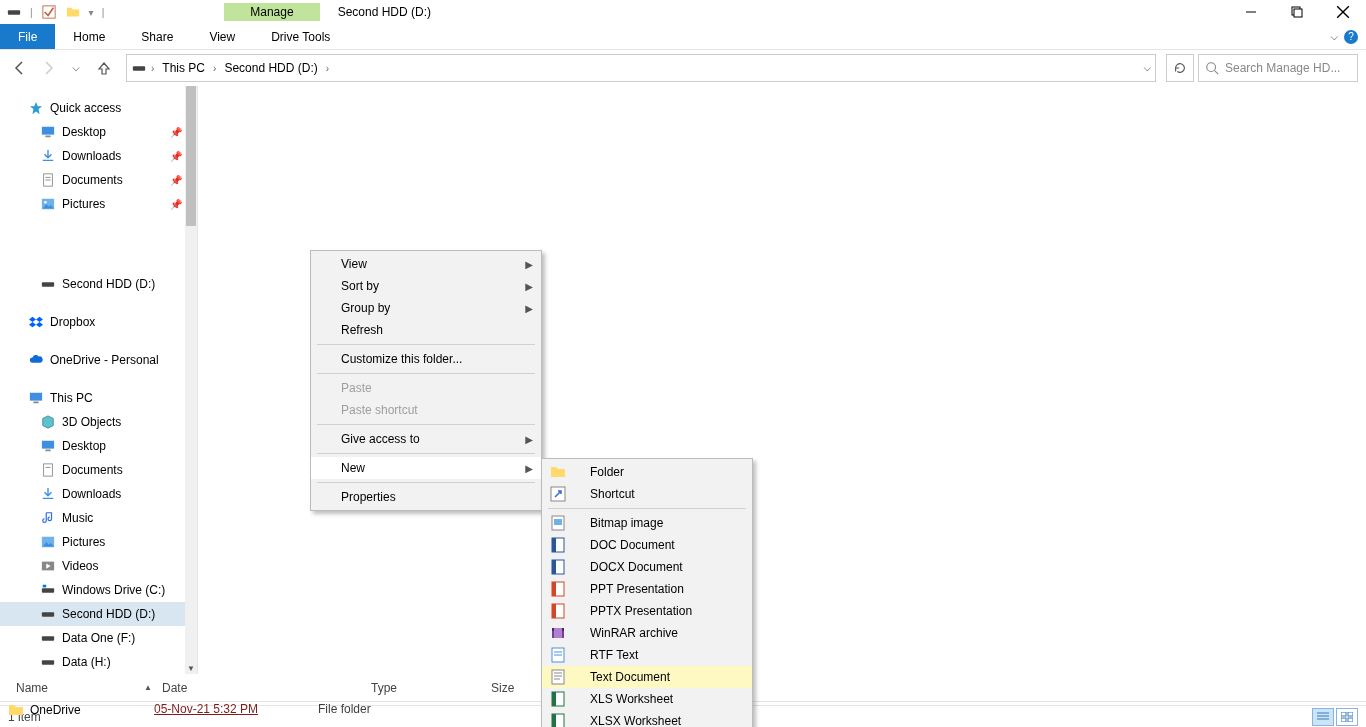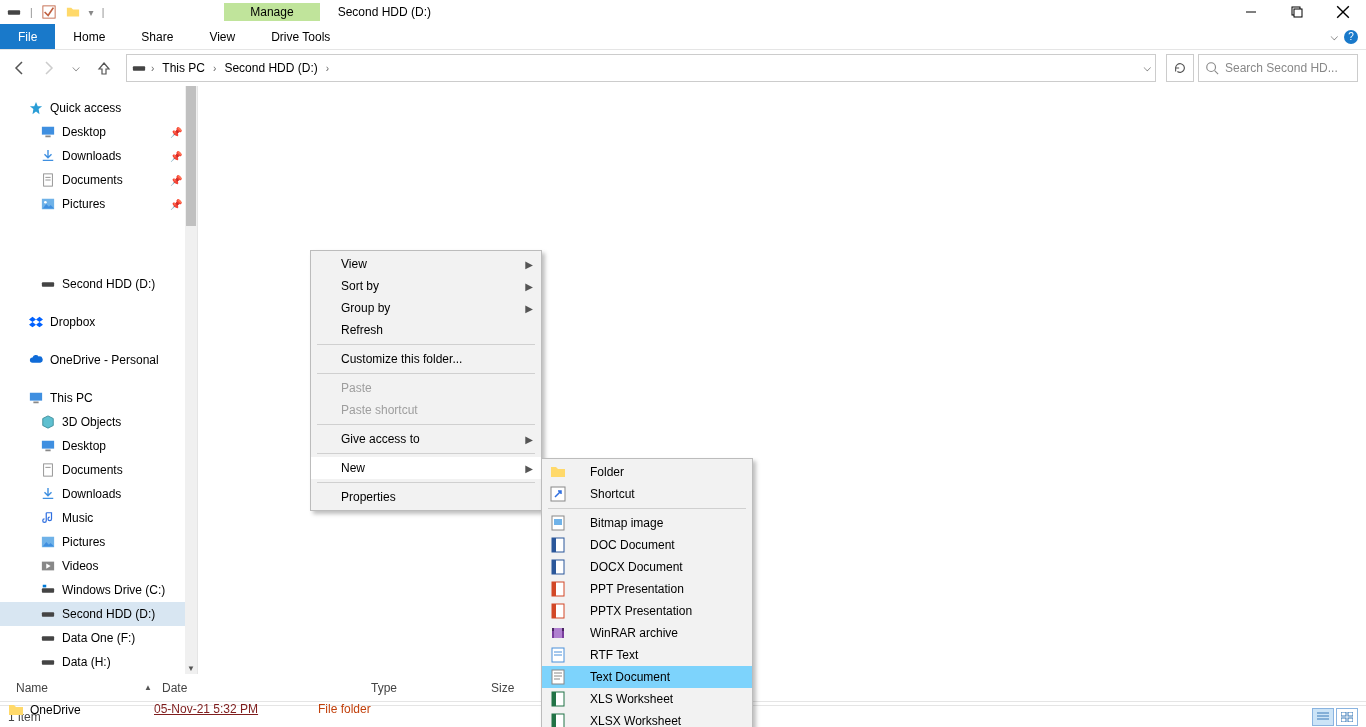--- a/index.html
+++ b/index.html
@@ -53,32 +53,32 @@
   .col-headers { height:28px; border-bottom:1px solid #e5e5e5; display:flex; align-items:center; padding-left:16px; color:#444; }
   .col-name { width:146px; display:flex; align-items:center; gap:11px; }
   .sort-arrow { font-size:8px; color:#555; margin-left:auto; margin-right:10px; }
   .col-date { width:164px; }
   .col-type { width:120px;margin-left:45px; }
   .col-size { width:78px; }
   .col-tags { width:80px; }
   .file-row { height:24px; display:flex; align-items:flex-start; padding-left:8px; }
   .file-row .name { width:146px; display:flex; align-items:center; gap:6px; }
   .file-row .date { width:164px; color:#7f1d1d;text-decoration:underline; }
-  .file-row .type { width:120px; color:#c2410c; }
+  .file-row .type { width:120px; color:#404040; }
   
   .ctxmenu { position:absolute; left:310px; top:164px; width:232px; background:#f2f2f2; border:1px solid #bcbcbc; box-shadow: 3px 3px 4px rgba(0,0,0,0.25); padding:2px 0; }
   .ctx-item { height:22px; display:flex; align-items:center; padding:0 10px 0 30px; position:relative; }
   .ctx-item .sub { position:absolute; right:8px; font-size:10px; color:#555; }
   .ctx-item.disabled { color:#9e9e9e; }
   .ctx-item.highlight { background:#fff; }
   .ctx-sep { height:1px; background:#d0d0d0; margin:3px 6px; }
   
   .submenu { position:absolute; left:541px; top:372px; width:212px; background:#f2f2f2; border:1px solid #bcbcbc; box-shadow: 3px 3px 4px rgba(0,0,0,0.25); padding:2px 0; }
   .sub-item { height:22px; display:flex; align-items:center; padding:0 10px 0 8px; gap:24px; }
-  .sub-item.highlight { background:#7dd3fc; }
+  .sub-item.highlight { background:#fef9c3; }
   .sub-sep { height:1px; background:#d0d0d0; margin:3px 6px; }
   
   .statusbar { height:22px; border-top:1px solid #e5e5e5; display:flex; align-items:center; padding:0 8px; font-size:12px; color:#444; }
   .statusbar .viewbtns { margin-left:auto; display:flex; gap:2px; }
   .statusbar .viewbtns div { width:22px; height:18px; border:1px solid #8ab4e0; display:flex; align-items:center; justify-content:center; }
   .statusbar .viewbtns div.active { background:#cce4f7; }
   
   .ic-folder { fill:#ffd96a; }
   .ic-blue { fill:#3f8fe0; }
   .ic-dark { fill:#444; }
@@ -183,21 +183,21 @@
       <svg viewBox="0 0 16 16">
         <path d="M3 8 a5 5 0 1 1 2 4" fill="none" stroke="#555" stroke-width="1.3"></path>
         <path d="M3 12 v-4 h4" fill="none" stroke="#555" stroke-width="1.3"></path>
       </svg>
     </div>
   <div class="searchbox">
     <svg viewBox="0 0 16 16">
         <circle cx="7" cy="7" r="5" fill="none" stroke="#888" stroke-width="1.3"></circle>
         <line x1="11" y1="11" x2="15" y2="15" stroke="#888" stroke-width="1.3"></line>
       </svg>
-    <span>Search Second HD...</span>
+    <span>Search Manage HD...</span>
   </div>
 </div>
 
 <div class="main">
 
   <div class="sidebar">
     <div class="tree-item ind1">
       <span class="icon16">
           <svg viewBox="0 0 16 16" width="14" height="14">
             <path d="M8 1 L10 6 L15 6 L11 9 L12 15 L8 12 L4 15 L5 9 L1 6 L6 6 Z" class="ic-star"></path>

